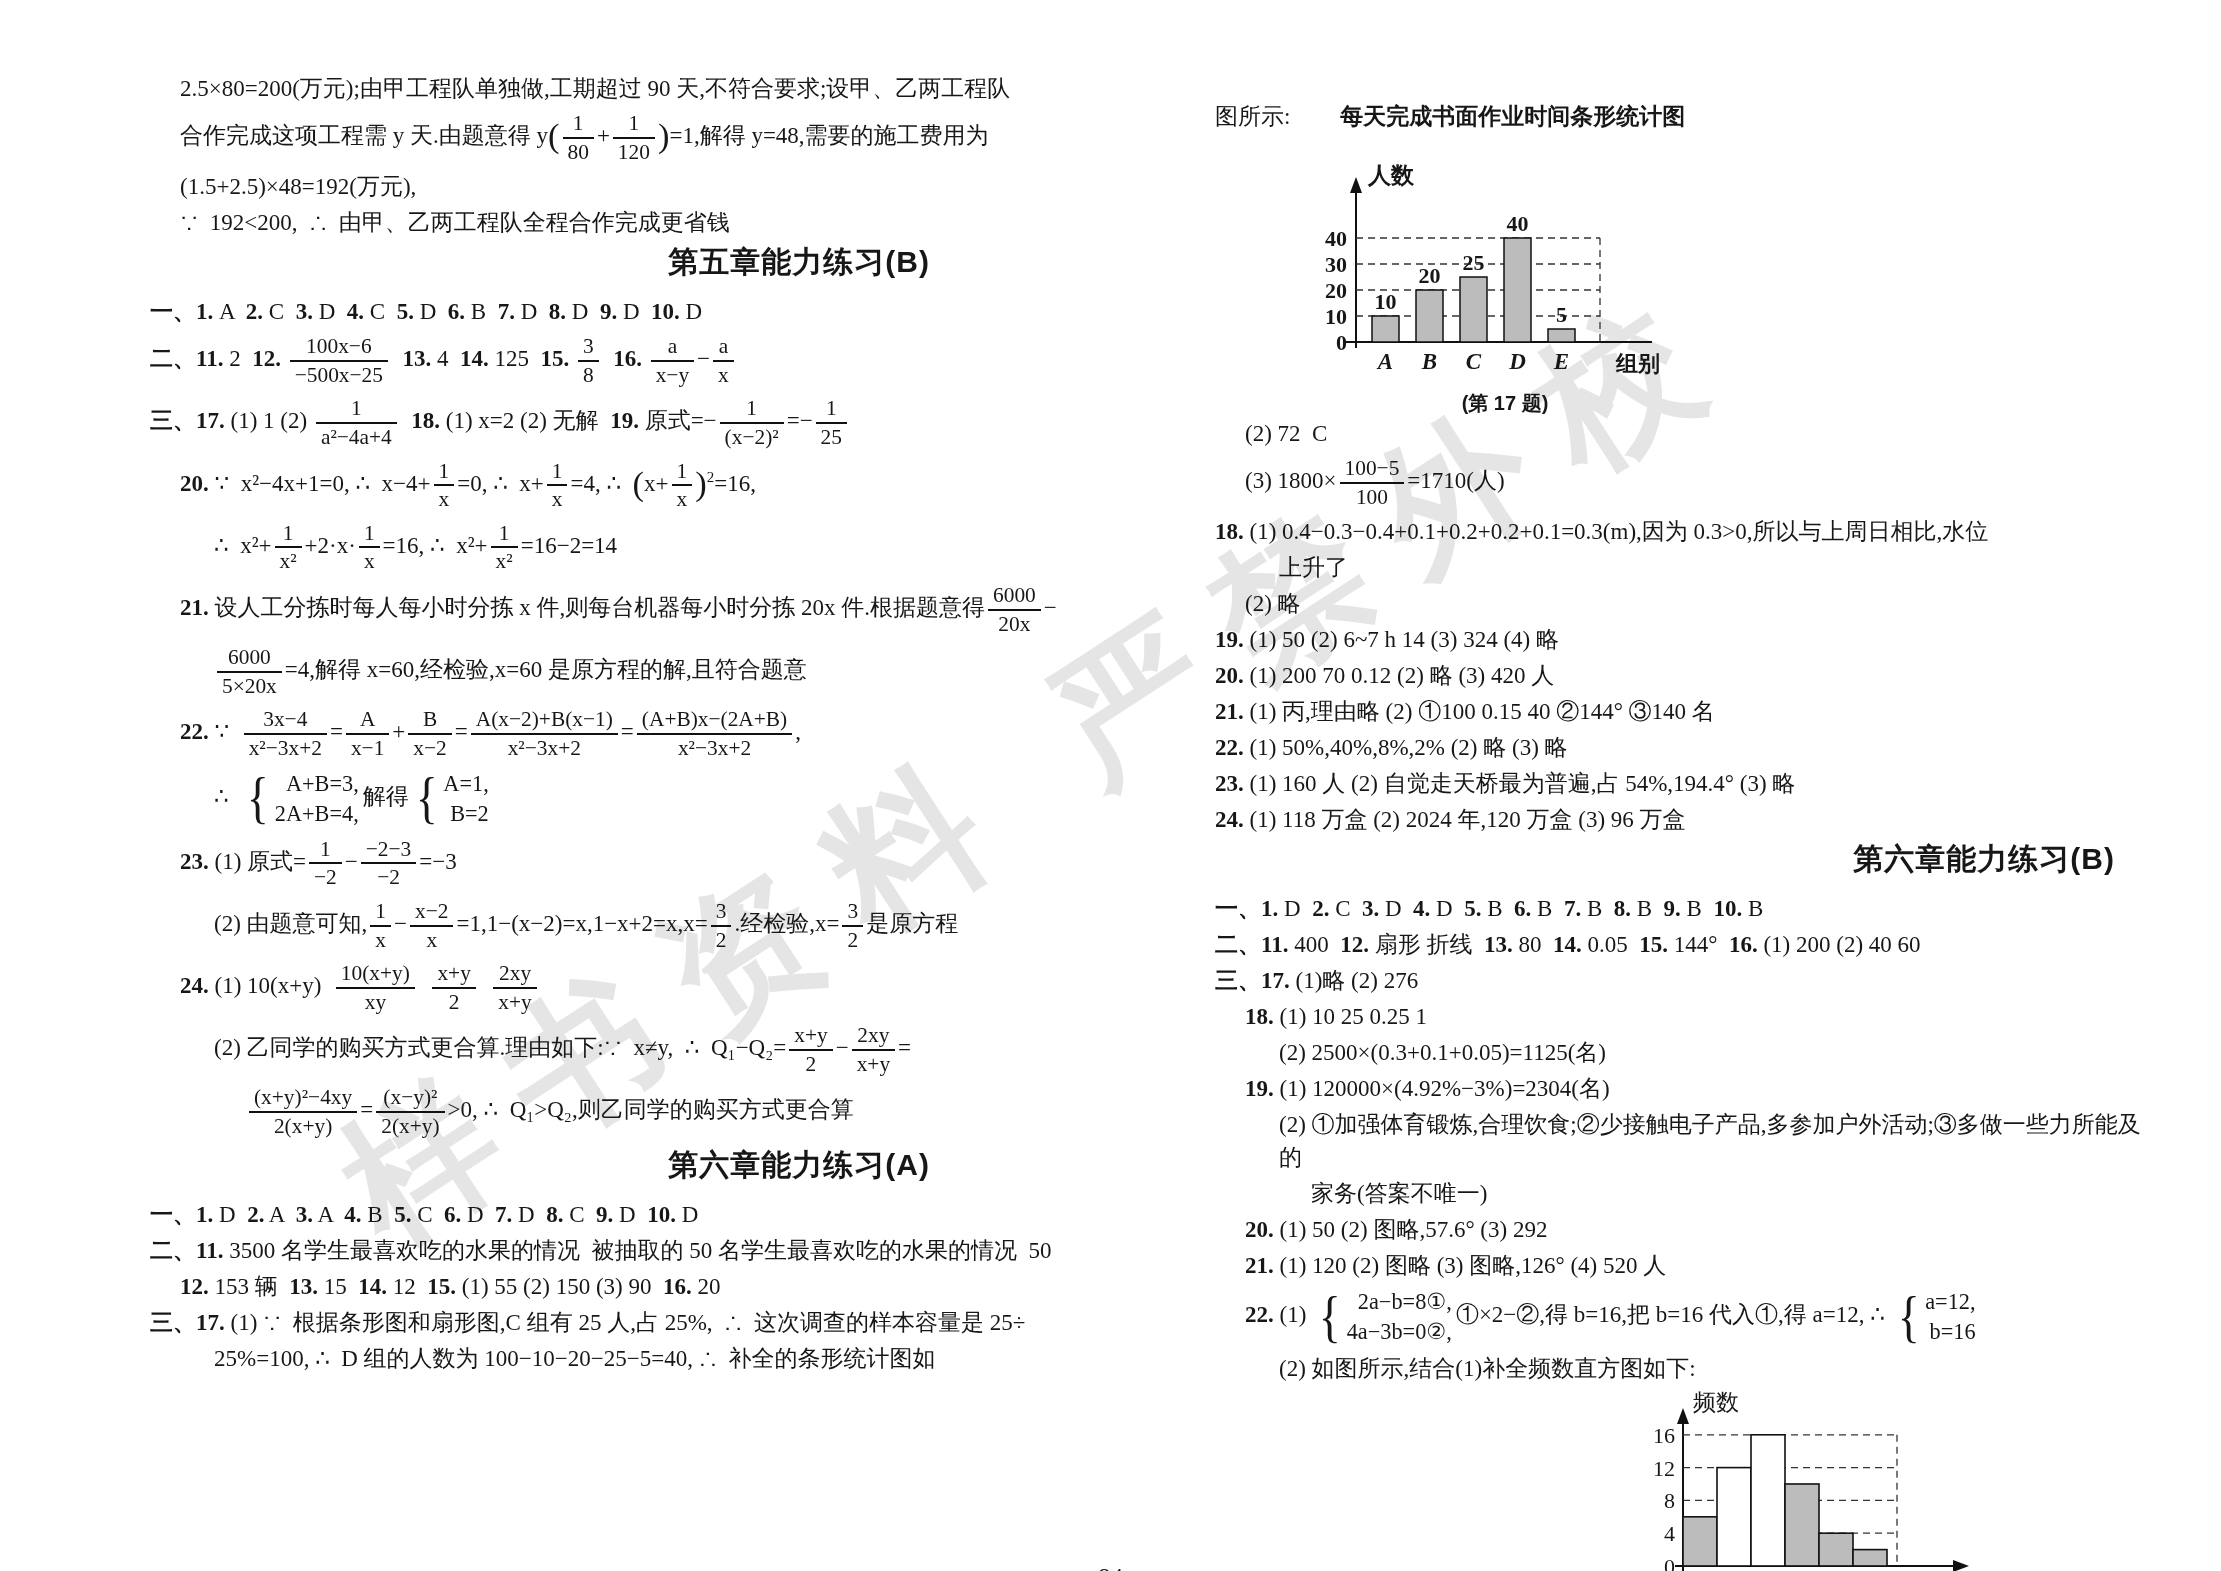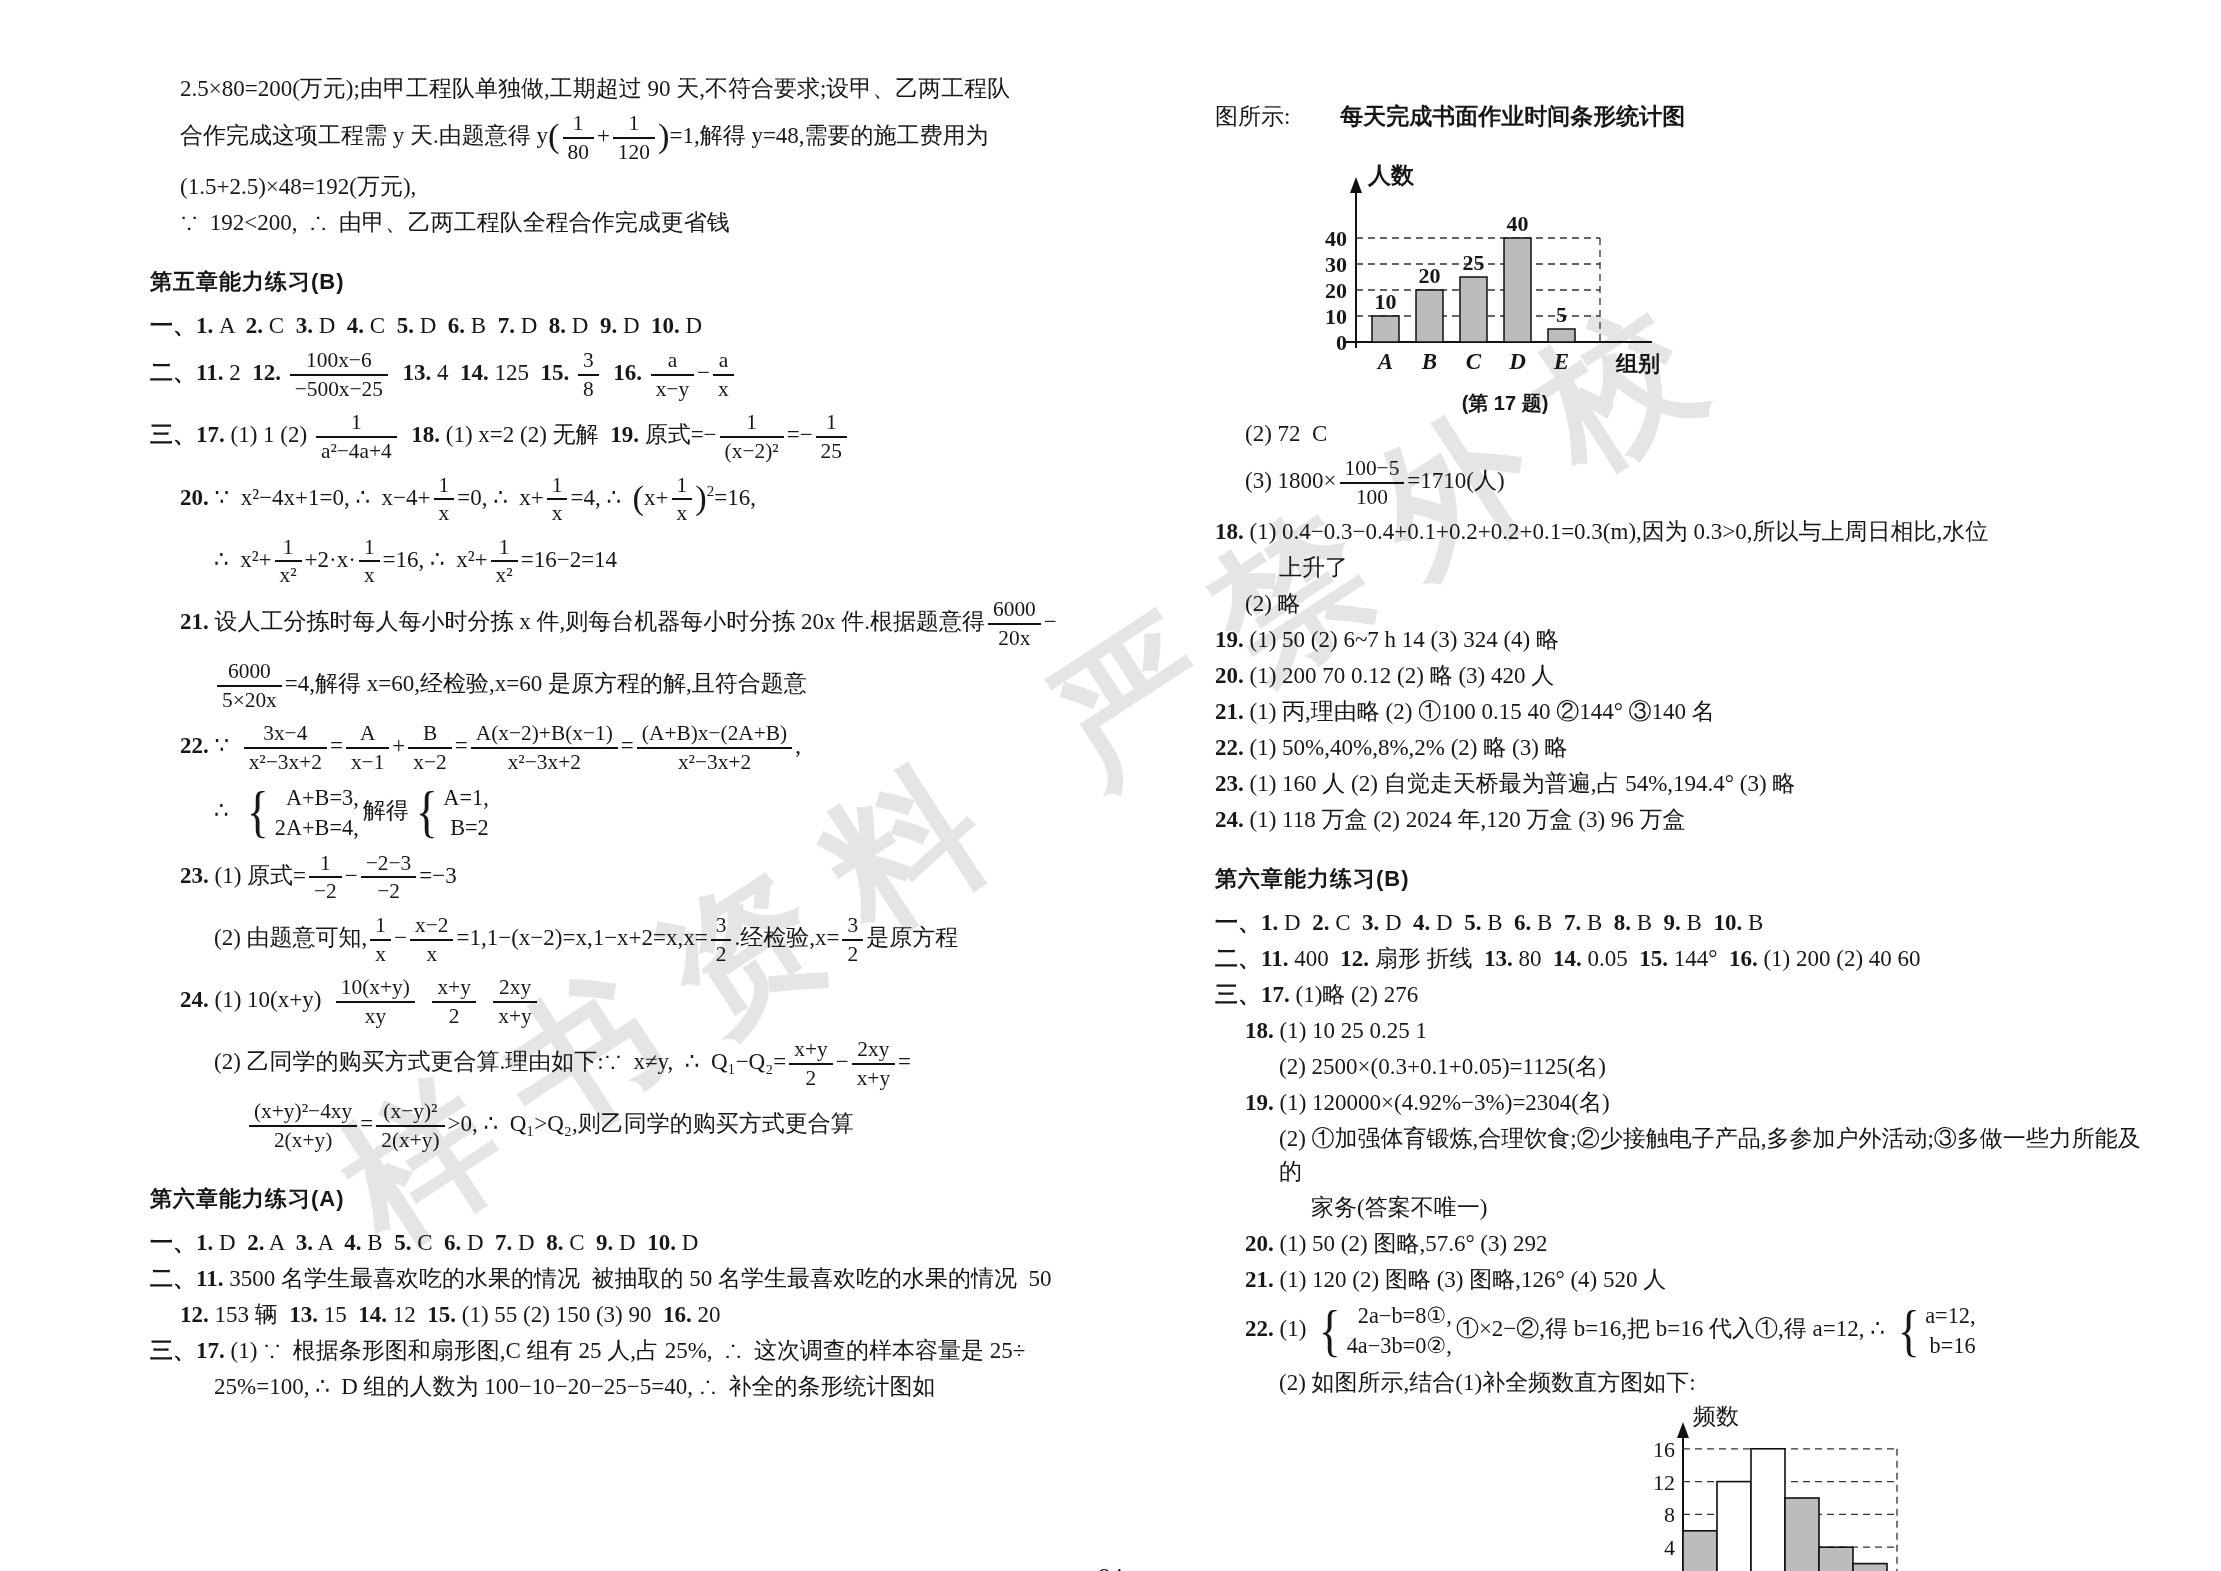--- a/index.html
+++ b/index.html
@@ -4,22 +4,22 @@
 <style>
   html,body{margin:0;padding:0;background:#e8e8e8;}
   #page{position:relative;width:2221px;height:1571px;background:#ffffff;overflow:hidden;
         font-family:"Liberation Serif","DejaVu Serif",serif;color:#171717;font-size:23px;}
   .col{position:absolute;z-index:2;}
   #col-left{left:150px;top:72px;width:960px;}
   #col-right{left:1215px;top:100px;width:930px;}
   .line{white-space:pre-wrap;margin-bottom:3px;min-height:33px;line-height:33px;}
   .i1{margin-left:30px;} .i2{margin-left:64px;} .i3{margin-left:96px;}
   .bd{font-weight:bold;}
-  .heading{font-family:"Liberation Sans","DejaVu Sans",sans-serif;font-weight:bold;font-size:22px;
-           text-align:left;margin:28px 0 12px 0;letter-spacing:1px;}
+  .heading{font-family:"Liberation Sans","DejaVu Sans",sans-serif;font-weight:bold;font-size:30px;
+           text-align:right;margin:3px 0 12px 0;letter-spacing:1px;}
   #h5b,#h6a{width:780px;}
   #h6b{width:900px;}
   .frac{display:inline-block;vertical-align:middle;text-align:center;margin:3px 3px;font-size:0.93em;line-height:1.15;}
   .frac .n{display:block;padding:0 5px 1px 5px;border-bottom:2px solid #111;}
   .frac .d{display:block;padding:1px 5px 0 5px;}
   .bigp{font-size:1.5em;vertical-align:-0.12em;line-height:1;}
   sup.sp{font-size:0.65em;}
   .cases{display:inline-flex;align-items:center;vertical-align:middle;margin:2px 4px;}
   .cases .cbr{font-size:2.5em;font-weight:400;line-height:0.85;margin-right:3px;transform:scaleX(0.8);}
   .cases .rows{display:inline-block;text-align:right;font-size:0.97em;}

